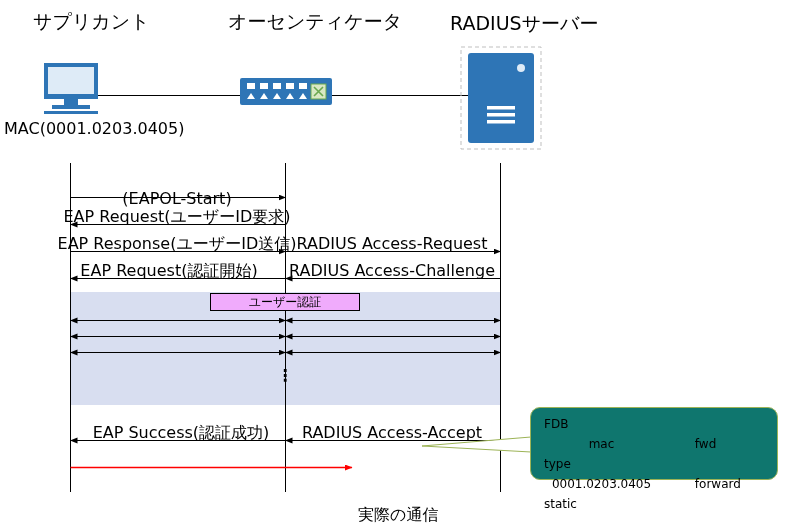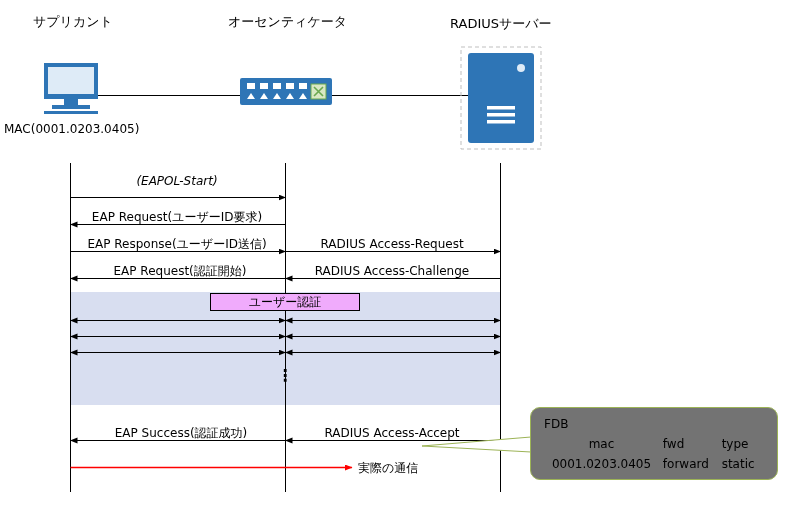--- a/index.html
+++ b/index.html
@@ -1,46 +1,46 @@
 <!DOCTYPE html>
 <html><head>
 <meta charset="utf-8">
 <style>
   html,body{margin:0;padding:0;background:#fff;}
   .canvas{
     position:relative;width:793px;height:525px;background:#fff;overflow:hidden;
     font-family:"DejaVu Sans","Liberation Sans",sans-serif;color:#000;
   }
-  .lbl{position:absolute;font-size:12px;line-height:14px;white-space:nowrap;}
+  .lbl{position:absolute;font-size:16px;line-height:14px;white-space:nowrap;}
   .lbl-c{transform:translateX(-50%);}
-  .actor{position:absolute;font-size:13px;line-height:15px;white-space:nowrap;}
+  .actor{position:absolute;font-size:19px;line-height:15px;white-space:nowrap;}
   .userauth-box{
     position:absolute;left:285px;top:293px;transform:translateX(-50%);
     width:148px;height:16px;background:#f0abfc;border:1px solid #000;
     font-size:12px;line-height:16px;text-align:center;white-space:nowrap;z-index:3;
   }
   .ellipsis{
     position:absolute;left:285px;top:366px;transform:translateX(-50%);
     font-size:16px;font-weight:bold;z-index:3;
   }
   .band{
     position:absolute;left:70px;top:292px;width:430px;height:113px;
     background:#D8DEF0;z-index:0;
   }
   svg.layer{position:absolute;left:0;top:0;z-index:1;}
   .txt{z-index:2;}
   .callout{
     position:absolute;left:530px;top:407px;width:248px;height:73px;
-    background:#737373;border:1px solid #9CB356;border-radius:10px;
+    background:#0f766e;border:1px solid #9CB356;border-radius:10px;
     box-sizing:border-box;padding:6px 0 0 13px;font-size:12px;line-height:20px;z-index:4;
   }
   .co-row span{display:inline-block;}
   .c1{width:115px;text-align:center;}
-  .c2{width:55px;}
-  .red-lbl{color:#000;}
+  .c2{width:55px;margin-left:32px;}
+  .red-lbl{color:#000;margin-top:47px;}
 </style>
 </head>
 <body>
 
 <div class="canvas">
 
   <div class="actor" style="left:33px;top:14px;">サプリカント</div>
   <div class="actor" style="left:228px;top:14px;">オーセンティケータ</div>
   <div class="actor" style="left:450px;top:16px;">RADIUSサーバー</div>
 
@@ -113,25 +113,25 @@
     <line x1="285.5" y1="352.5" x2="500.5" y2="352.5" stroke="#000" stroke-width="1" marker-start="url(#ah)" marker-end="url(#ah)"></line>
 
     <line x1="285.5" y1="440.5" x2="70.5" y2="440.5" stroke="#000" stroke-width="1" marker-end="url(#ah)"></line>
     <line x1="500.5" y1="440.5" x2="285.5" y2="440.5" stroke="#000" stroke-width="1" marker-end="url(#ah)"></line>
 
     <line x1="70.5" y1="467.5" x2="352" y2="467.5" stroke="#FF0000" stroke-width="1.4" marker-end="url(#ahr)"></line>
 
     <polygon points="531,437 531,452 422,446" fill="#fff" stroke="#9CB356" stroke-width="1"></polygon>
   </svg>
 
-  <div class="lbl lbl-c txt" style="left:177px;top:174px;font-style:italic;">(EAPOL-Start)</div>
+  <div class="lbl lbl-c txt" style="left:177px;top:192px;">(EAPOL-Start)</div>
   <div class="lbl lbl-c txt" style="left:177px;top:210px;">EAP Request(ユーザーID要求)</div>
   <div class="lbl lbl-c txt" style="left:392px;top:237px;">RADIUS Access-Request</div>
   <div class="lbl lbl-c txt" style="left:177px;top:237px;">EAP Response(ユーザーID送信)</div>
-  <div class="lbl lbl-c txt" style="left:180px;top:264px;">EAP Request(認証開始)</div>
+  <div class="lbl lbl-c txt" style="left:169px;top:264px;">EAP Request(認証開始)</div>
   <div class="lbl lbl-c txt" style="left:392px;top:264px;">RADIUS Access-Challenge</div>
 
   <div class="userauth-box">ユーザー認証</div>
   <div class="ellipsis">⋮</div>
 
   <div class="lbl lbl-c txt" style="left:177px;top:426px;padding-left:8px;">EAP Success(認証成功)</div>
   <div class="lbl lbl-c txt" style="left:392px;top:426px;">RADIUS Access-Accept</div>
 
   <div class="lbl txt red-lbl" style="left:358px;top:461px;">実際の通信</div>
 

